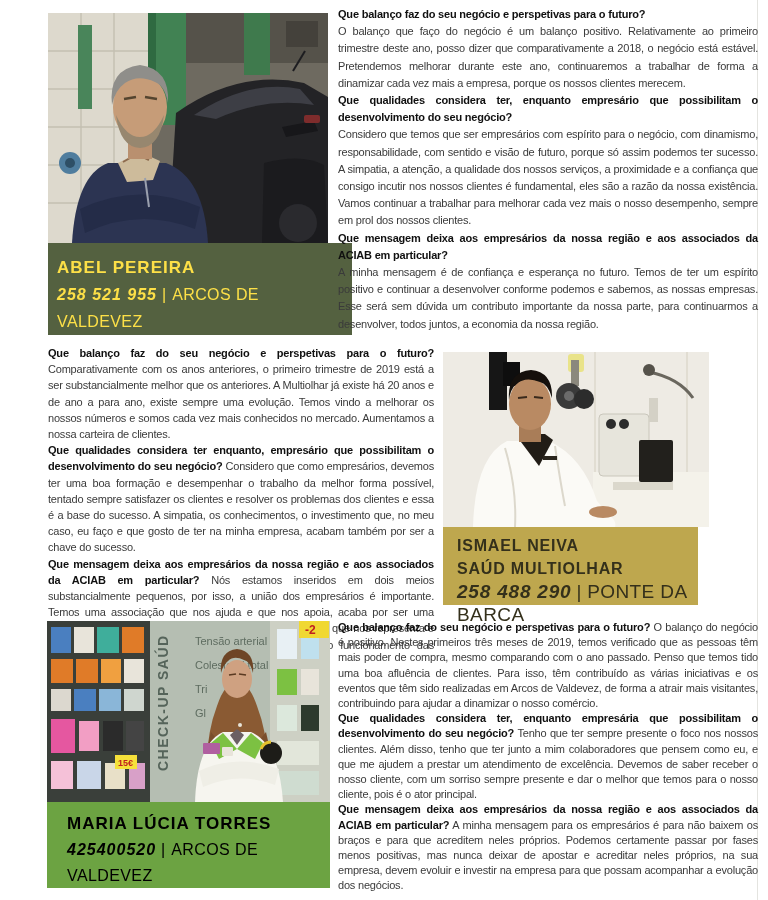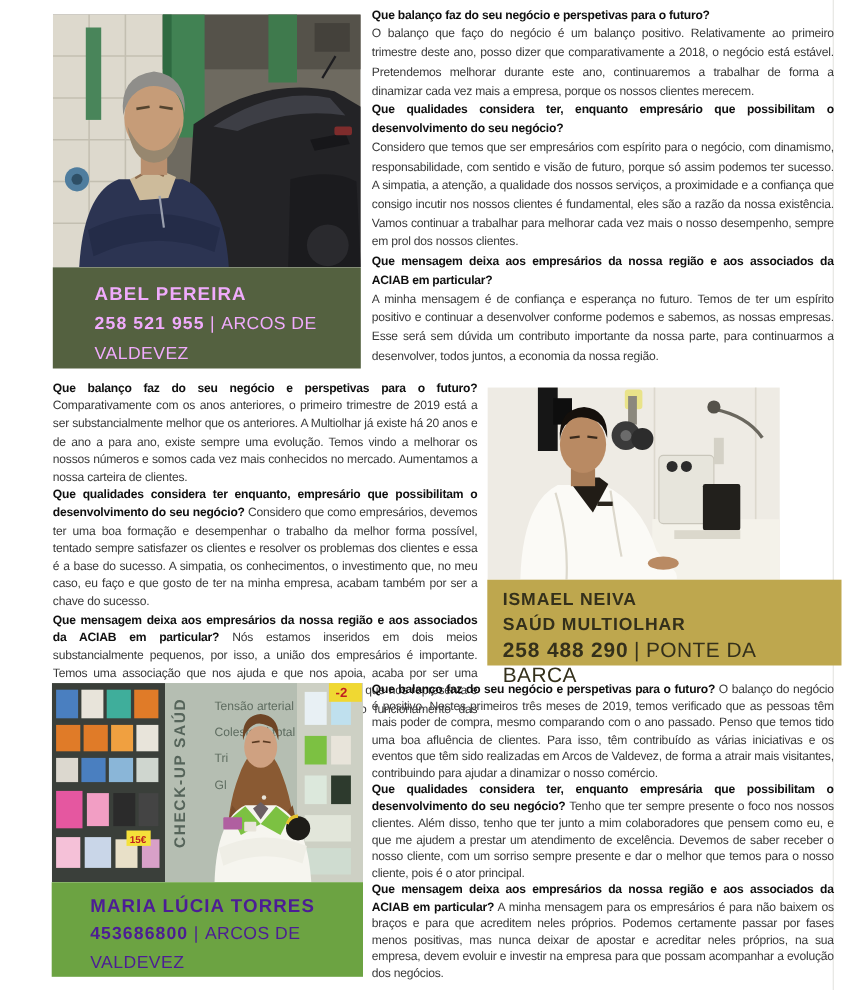--- a/index.html
+++ b/index.html
@@ -10,29 +10,29 @@
   
   .photo{position:absolute;margin:0;padding:0;overflow:hidden;}
   .photo svg{display:block;width:100%;height:100%;}
   .photo1{left:48px;top:13px;width:280px;height:230px;}
   .photo2{left:443px;top:352px;width:266px;height:175px;}
   .photo3{left:47px;top:621px;width:283px;height:181px;}
 
   
   .plate{position:absolute;box-sizing:border-box;}
   .plate .pname,.plate .pcompany{font-weight:bold;}
-  .plate .pcontact .phone{font-weight:bold;}
+  .plate .pcontact .phone{font-weight:bold;font-style:italic;}
   .plate .pcontact .sep{font-weight:400;padding:0 5px;}
   .plate .pcontact .loc{font-weight:400;letter-spacing:.4px;}
-  .plate1{left:48px;top:243px;width:280px;height:92px;background:#546140;color:#f0abfc;
-          padding:11px 8px 0 38px;font-size:17px;line-height:27px;letter-spacing:1px;}
-  .plate2{left:443px;top:527px;width:322px;height:78px;background:#bea74e;color:#34301b;
+  .plate1{left:48px;top:243px;width:304px;height:92px;background:#546140;color:#fde047;
+          padding:11px 8px 0 9px;font-size:17px;line-height:27px;letter-spacing:1px;}
+  .plate2{left:443px;top:527px;width:255px;height:78px;background:#bea74e;color:#34301b;
           padding:7px 6px 0 14px;font-size:16px;line-height:23px;letter-spacing:.8px;}
-  .plate3{left:47px;top:802px;width:283px;height:86px;background:#6ca342;color:#4c1d95;
-          padding:9px 8px 0 35px;font-size:17px;line-height:26px;letter-spacing:1px;}
+  .plate3{left:47px;top:802px;width:283px;height:86px;background:#6ca342;color:#000000;
+          padding:9px 8px 0 20px;font-size:17px;line-height:26px;letter-spacing:1px;}
   .plate1 .pcontact,.plate3 .pcontact{font-size:16px;}
   .plate2 .pcontact{font-size:19px;}
 
   
   .qa{position:absolute;text-align:justify;color:#3a3a3a;font-size:11px;letter-spacing:-.2px;}
   .qa p{margin:0;}
   .qa .q{font-weight:bold;color:#101010;}
   .qa b.qi{font-weight:bold;color:#101010;}
   .qa1{left:338px;top:6px;width:420px;line-height:17.2px;}
   .qa2{left:48px;top:345px;width:386px;line-height:16.2px;}
@@ -234,21 +234,21 @@
         <rect x="175" y="126" width="11" height="9" rx="1" fill="#e8e4da"></rect>
         <circle cx="224" cy="132" r="11" fill="#1d1c18"></circle>
         <path d="M214 128 a11 11 0 0 1 10 -7" stroke="#e3c12f" stroke-width="3" fill="none"></path>
         <circle cx="193" cy="104" r="2" fill="#e8e4da"></circle>
       </g>
     </svg>
   </figure>
 
   <div class="plate plate3">
     <div class="pname">MARIA LÚCIA TORRES</div>
-    <div class="pcontact"><span class="phone">453686800</span><span class="sep">|</span><span class="loc">ARCOS DE VALDEVEZ</span></div>
+    <div class="pcontact"><span class="phone">425400520</span><span class="sep">|</span><span class="loc">ARCOS DE VALDEVEZ</span></div>
   </div>
 
   <div class="qa qa3">
     <p class="a"><b class="qi">Que balanço faz do seu negócio e perspetivas para o futuro?</b> <span>O balanço do negócio é positivo. Nestes primeiros três meses de 2019, temos verificado que as pessoas têm mais poder de compra, mesmo comparando com o ano passado. Penso que temos tido uma boa afluência de clientes. Para isso, têm contribuído as várias iniciativas e os eventos que têm sido realizadas em Arcos de Valdevez, de forma a atrair mais visitantes, contribuindo para ajudar a dinamizar o nosso comércio.</span></p>
     <p class="a"><b class="qi">Que qualidades considera ter, enquanto empresária que possibilitam o desenvolvimento do seu negócio?</b> <span>Tenho que ter sempre presente o foco nos nossos clientes. Além disso, tenho que ter junto a mim colaboradores que pensem como eu, e que me ajudem a prestar um atendimento de excelência. Devemos de saber receber o nosso cliente, com um sorriso sempre presente e dar o melhor que temos para o nosso cliente, pois é o ator principal.</span></p>
     <p class="a"><b class="qi">Que mensagem deixa aos empresários da nossa região e aos associados da ACIAB em particular?</b> <span>A minha mensagem para os empresários é para não baixem os braços e para que acreditem neles próprios. Podemos certamente passar por fases menos positivas, mas nunca deixar de apostar e acreditar neles próprios, na sua empresa, devem evoluir e investir na empresa para que possam acompanhar a evolução dos negócios.</span></p>
   </div>
 </div>
 
 </body></html>

